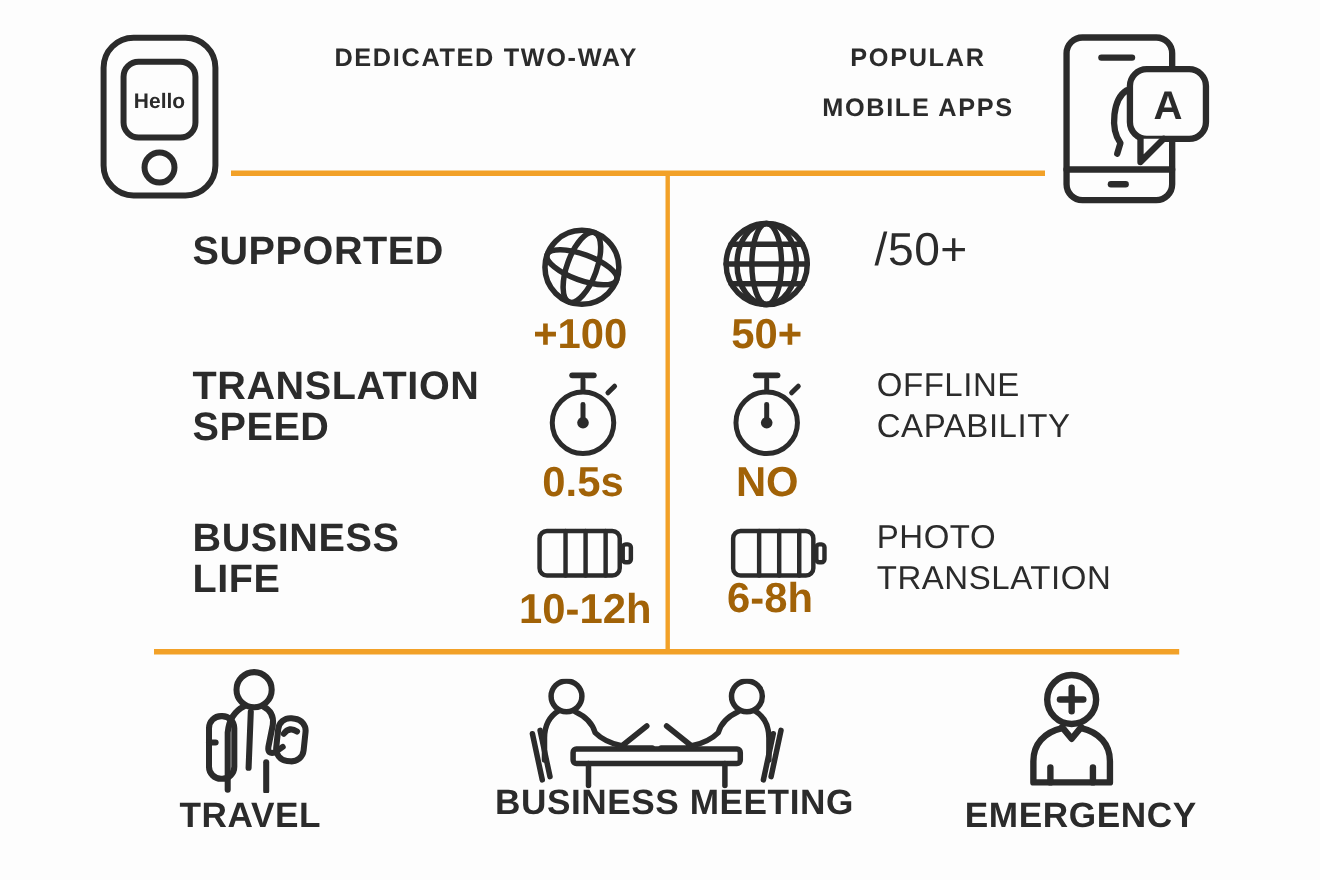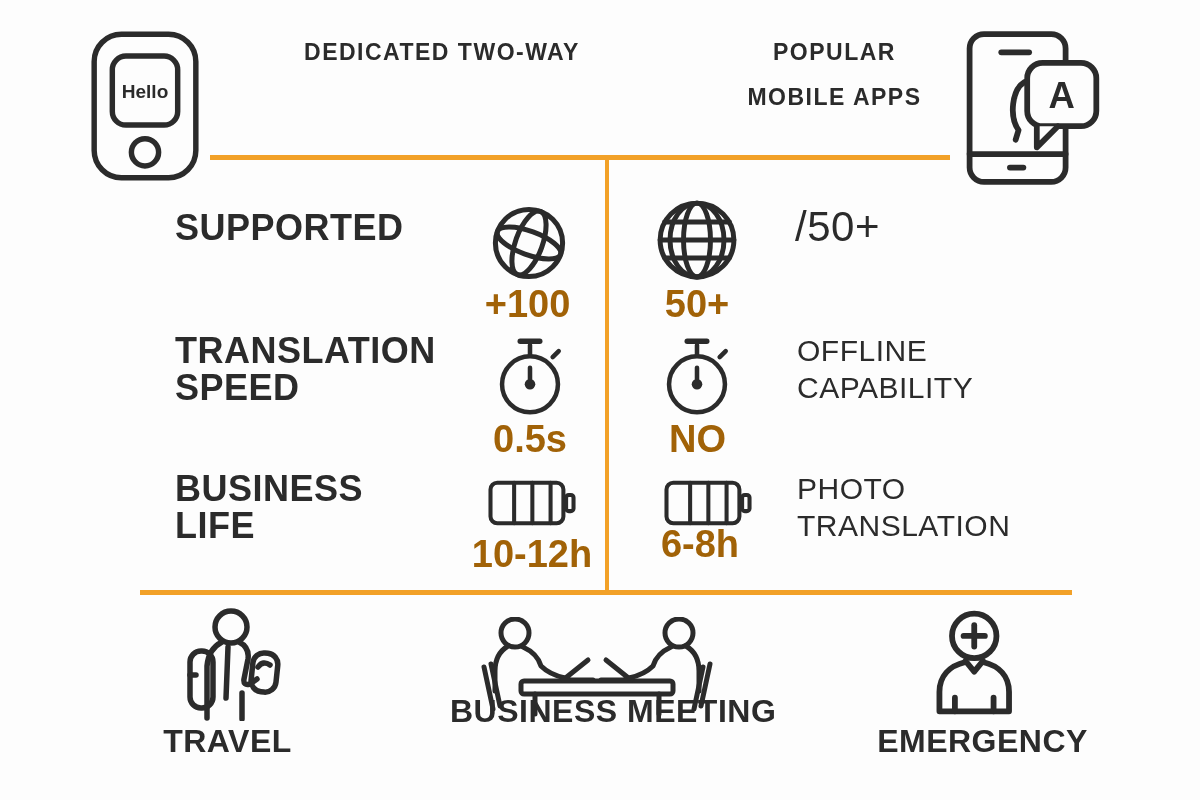--- a/index.html
+++ b/index.html
@@ -215,21 +215,21 @@
       <path d="M111,43 L86,63 L116,63"></path>
       <path d="M129,43 L154,63 L124,63"></path>
       <circle cx="202" cy="16" r="14"></circle>
       <path d="M209,29 C219,35 222,44 222,54 L222,74"></path>
       <path d="M194,30 C183,35 178,42 176,49 C170,55 161,59 152,61"></path>
       <line x1="226" y1="50" x2="217" y2="92"></line>
       <line x1="233" y1="47" x2="224" y2="89"></line>
     </g>
   </svg>
 </div>
-<div class="abs case-label" style="left:450px;top:692px;width:310px;">BUSINESS MEETING</div>
+<div class="abs case-label" style="left:450px;top:710px;width:310px;">BUSINESS MEETING</div>
 
 <div class="abs icon" style="left:923px;top:606px;width:116px;height:112px;">
   <svg viewBox="0 0 120 112">
     <g fill="none" stroke="#2B2B2B" stroke-width="6" stroke-linecap="round" stroke-linejoin="round">
       <circle cx="53" cy="29" r="23"></circle>
       <line x1="53" y1="18" x2="53" y2="40"></line>
       <line x1="42" y1="29" x2="64" y2="29"></line>
       <path d="M44,55 L53,66 L62,55"></path>
       <path d="M44,56 C27,60 17,71 17,87 L17,107 L89,107 L89,87 C89,71 79,60 62,56"></path>
       <line x1="33" y1="93" x2="33" y2="107"></line>

